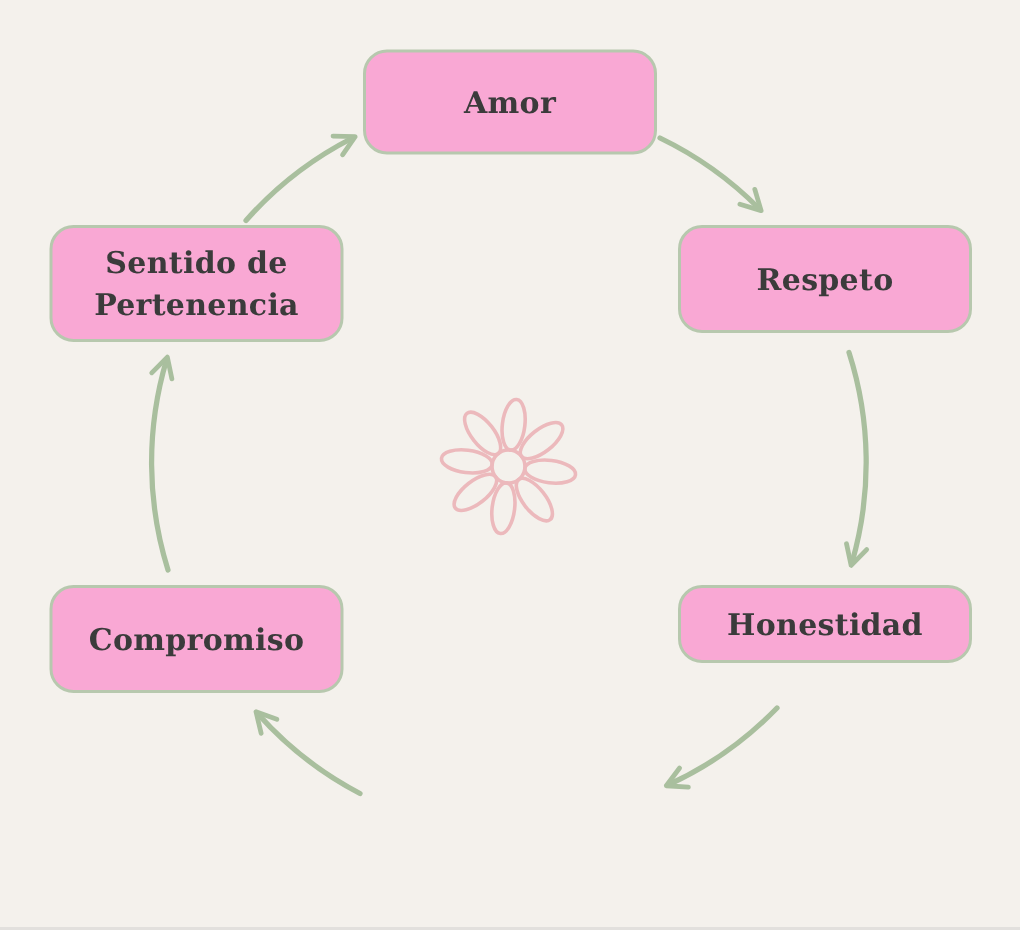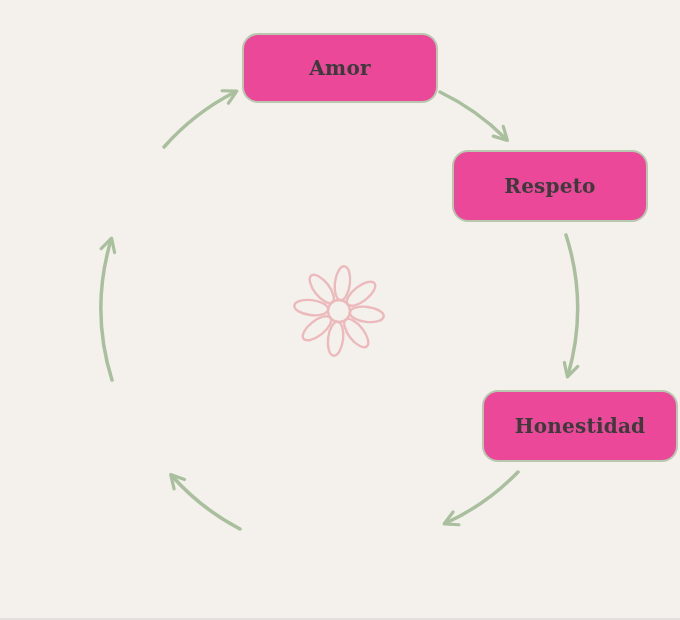--- a/index.html
+++ b/index.html
@@ -16,21 +16,21 @@
     overflow: hidden;
   }
   .layer {
     position: absolute;
     left: 0; top: 0;
     width: 680px; height: 620px;
   }
   .node {
     position: absolute;
     box-sizing: border-box;
-    background: #ec4899;
+    background: #f9a8d4;
     border: 2px solid #b7c8ae;
     border-radius: 16px;
     display: flex;
     align-items: center;
     justify-content: center;
     text-align: center;
     padding: 0 14px;
   }
   .node .label {
     font-weight: bold;
@@ -81,21 +81,27 @@
   </svg>
 
   <div class="node" style="left:242px; top:33px; width:196px; height:70px;">
     <span class="label">Amor</span>
   </div>
 
   <div class="node" style="left:452px; top:150px; width:196px; height:72px;text-align:right;">
     <span class="label">Respeto</span>
   </div>
 
-  <div class="node" style="left:452px; top:390px; width:196px; height:72px;margin-left:30px;">
+  <div class="node" style="left:452px; top:390px; width:196px; height:52px;">
     <span class="label">Honestidad</span>
   </div>
 
 
+  <div class="node" style="left:33px; top:390px; width:196px; height:72px;">
+    <span class="label">Compromiso</span>
+  </div>
 
+  <div class="node" style="left:33px; top:150px; width:196px; height:78px; padding:0 22px;">
+    <span class="label">Sentido de Pertenencia</span>
+  </div>
 
   <div class="bottom-edge"></div>
 </div>
 
 </body></html>

